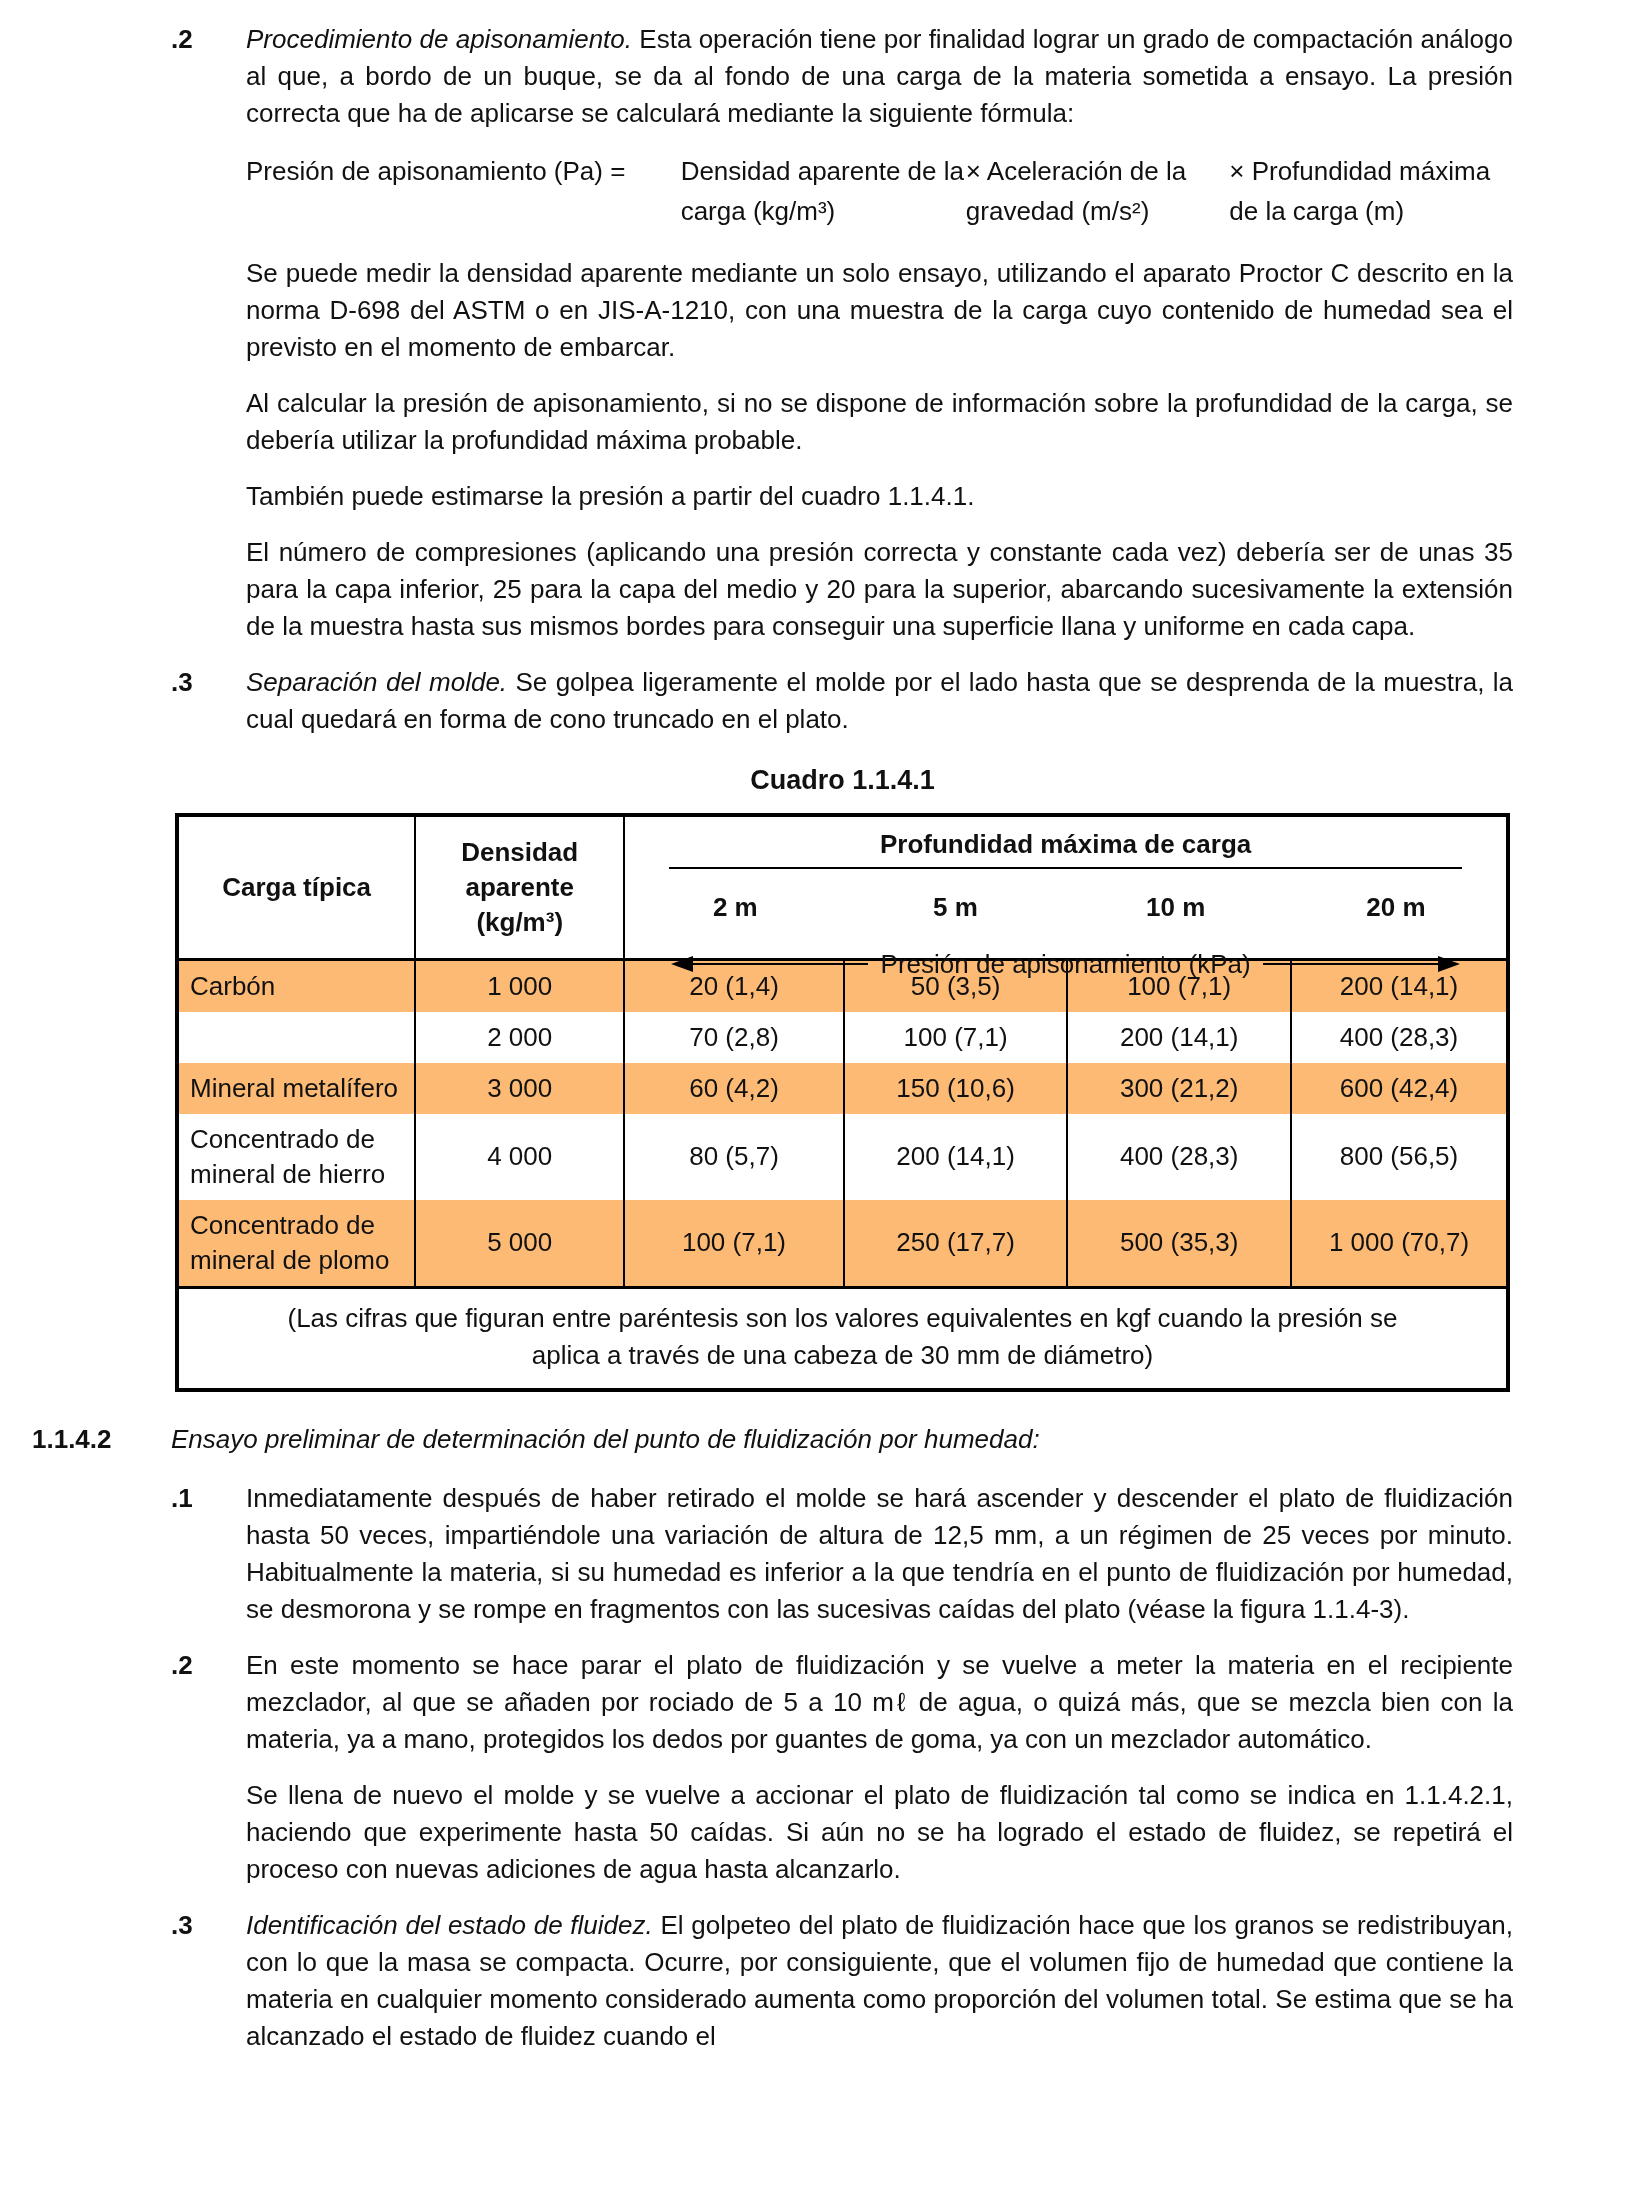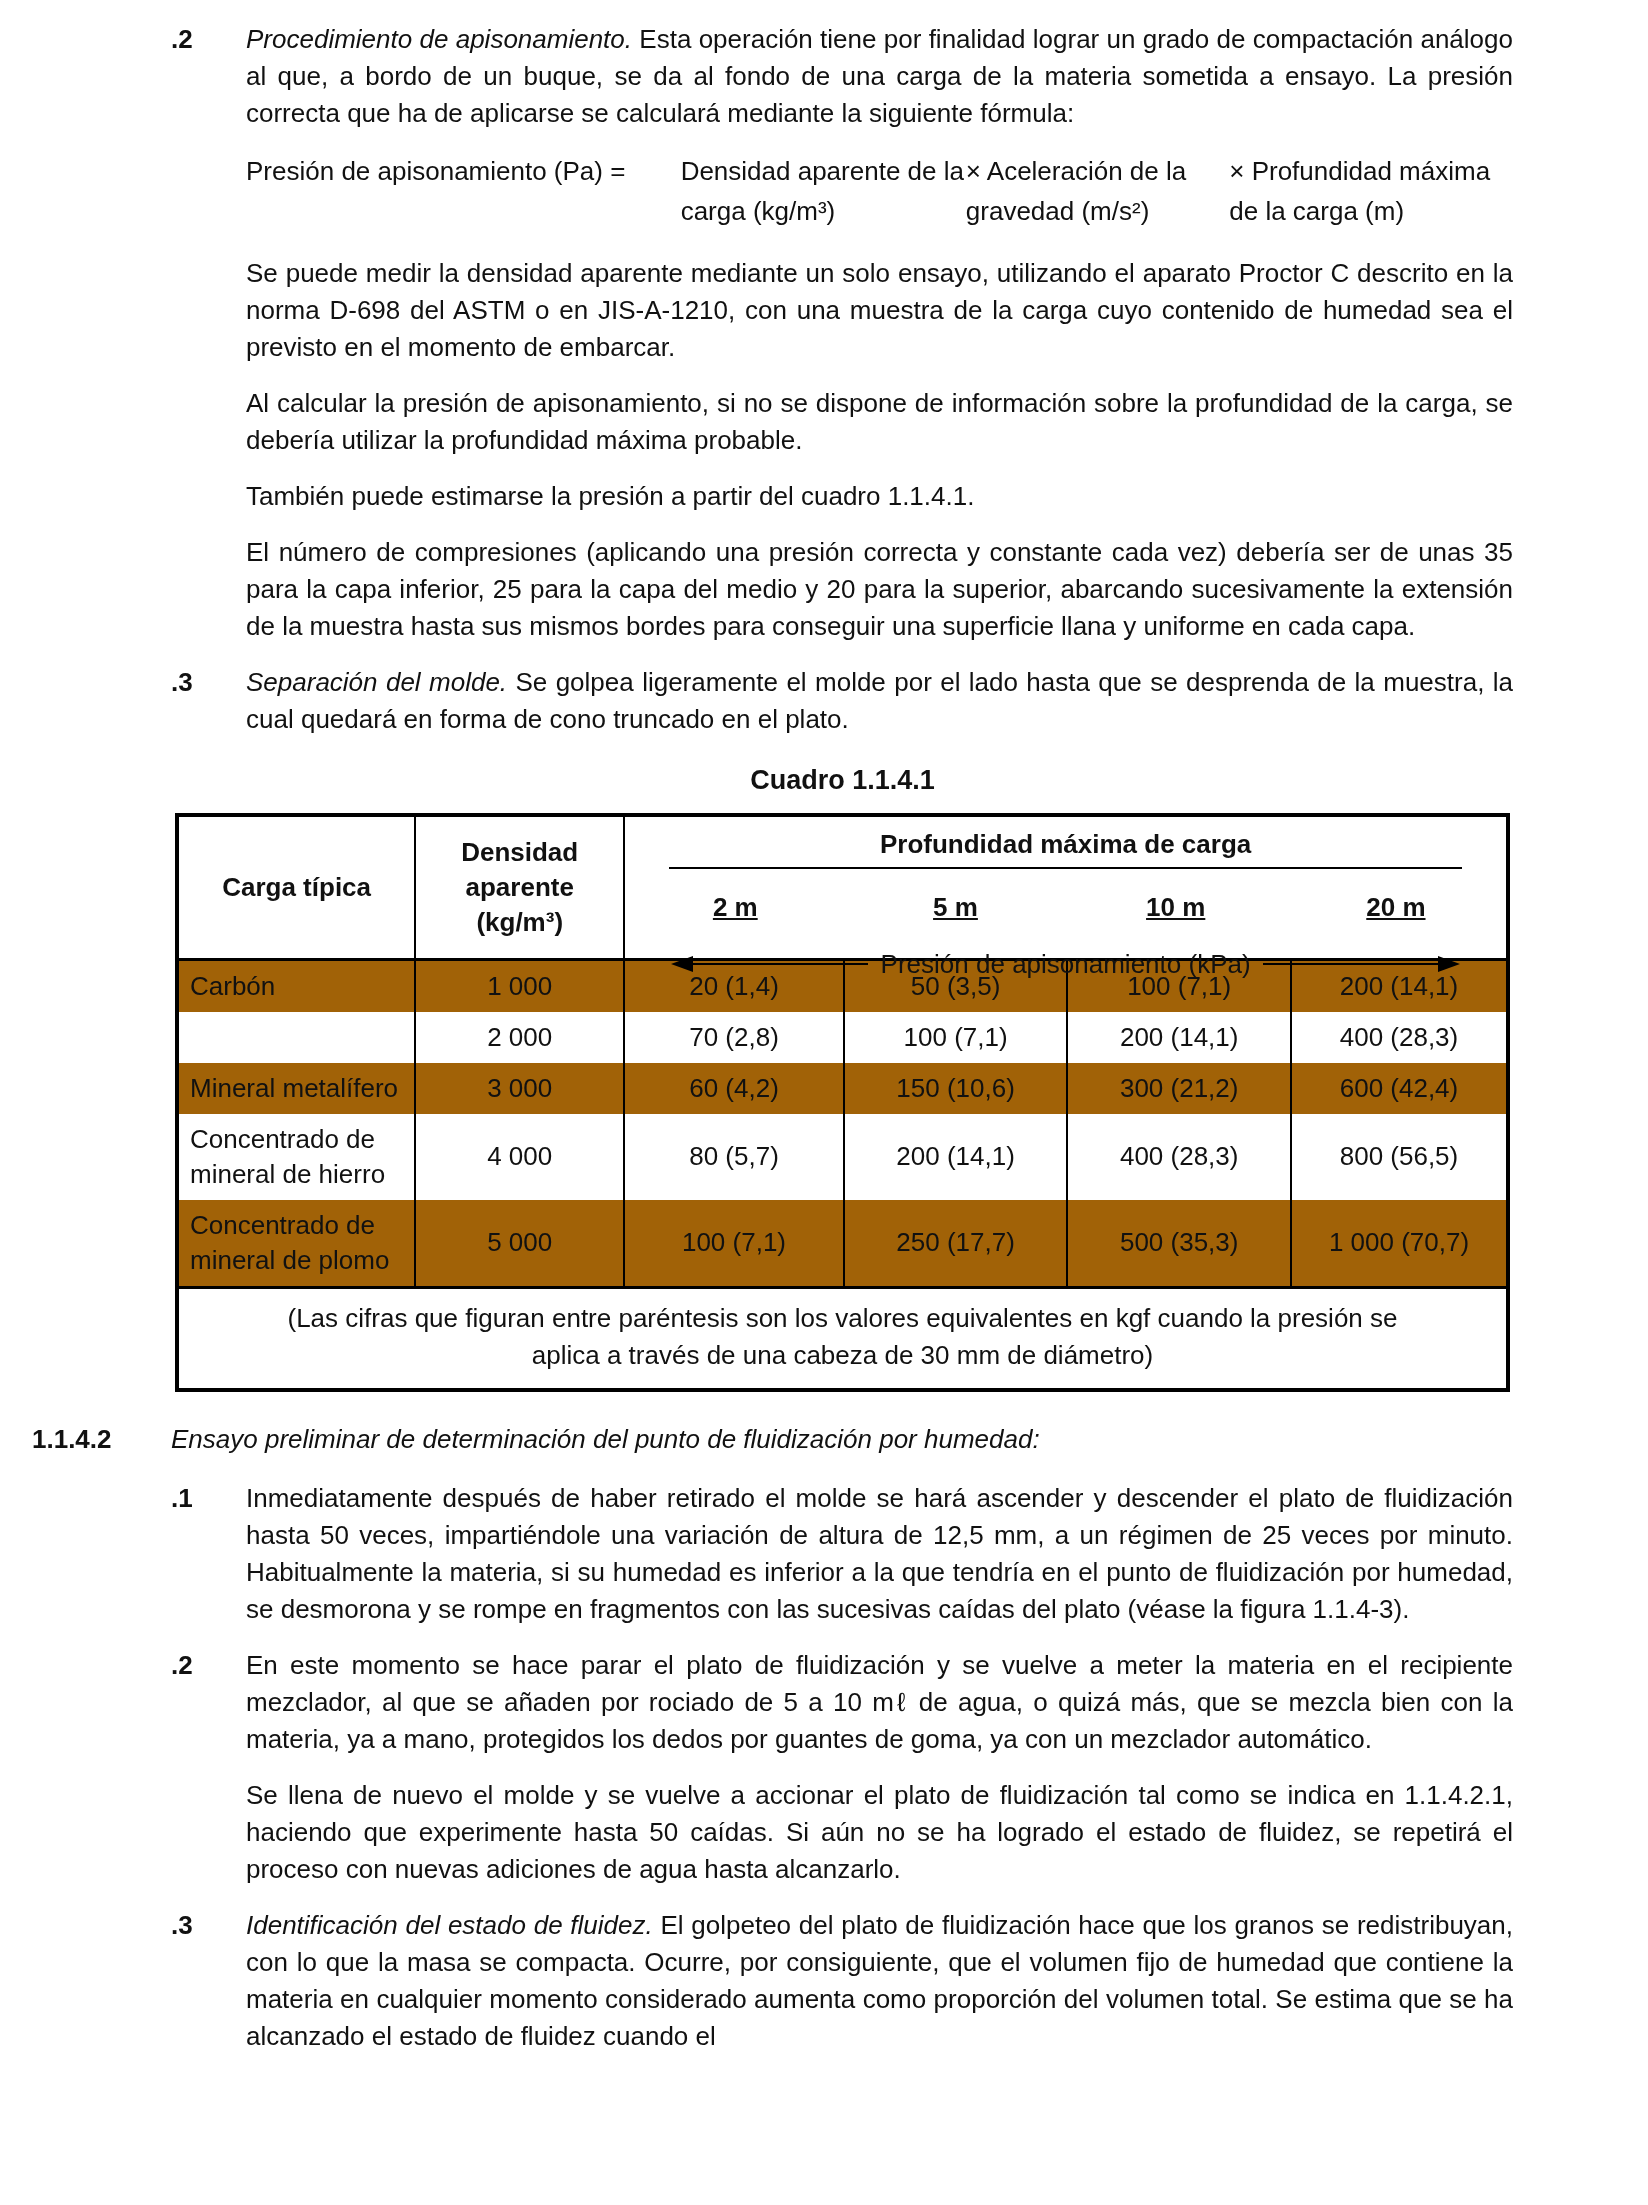--- a/index.html
+++ b/index.html
@@ -50,42 +50,42 @@
   th.carga-h { border-right: 2.4px solid #000; text-align: center; }
   th.densidad-h { border-right: 2.4px solid #000; text-align: center; white-space: pre-line; line-height: 35px; }
   th.group-h { padding: 0; }
   .group-wrap {
     height: 141px; display: flex; flex-direction: column;
     justify-content: space-between; padding: 9.5px 0 11px; box-sizing: border-box; gap: 20px;
   }
   .group-title { text-align: center; font-weight: bold; }
   .group-rule { border-bottom: 2.4px solid #000; margin: 3.2px 44px 0; height: 0; }
   .depth-row { display: grid; grid-template-columns: 1fr 1fr 1fr 1fr; }
-  .depth-row span { text-align: center; font-weight: bold; text-decoration: underline; }
+  .depth-row span { text-align: center; font-weight: bold; }
   .arrow-row { display: flex; align-items: center; margin: 0 46px; }
   .arrow-line { flex: 1; height: 2.4px; background: #000; }
   .arrow-head-left {
     width: 0; height: 0;
     border-top: 8px solid transparent; border-bottom: 8px solid transparent;
     border-right: 22px solid #000;
   }
   .arrow-head-right {
     width: 0; height: 0;
     border-top: 8px solid transparent; border-bottom: 8px solid transparent;
     border-left: 22px solid #000;
   }
   .arrow-text { padding: 0 12.7px; font-weight: normal; }
 
   tbody td {
     border-right: 2.4px solid #000; text-align: center;
     padding: 8px 6.4px; line-height: 35px; vertical-align: middle;
   }
   tbody td:last-child { border-right: none; }
   td.cargo { text-align: left; padding-left: 11px; }
-  tr.shaded { background: #a16207; }
+  tr.shaded { background: #fdba74; }
   tfoot td {
     border-top: 3.2px solid #000; text-align: center;
     padding: 11px 71px 14.3px; line-height: 37px;
   }
 
   
   .section-head { display: flex; margin: 32px 135px 22px 32px; }
   .section-head .num { flex: 0 0 139px; font-weight: bold; }
   .section-head .title { font-style: italic; }
 

